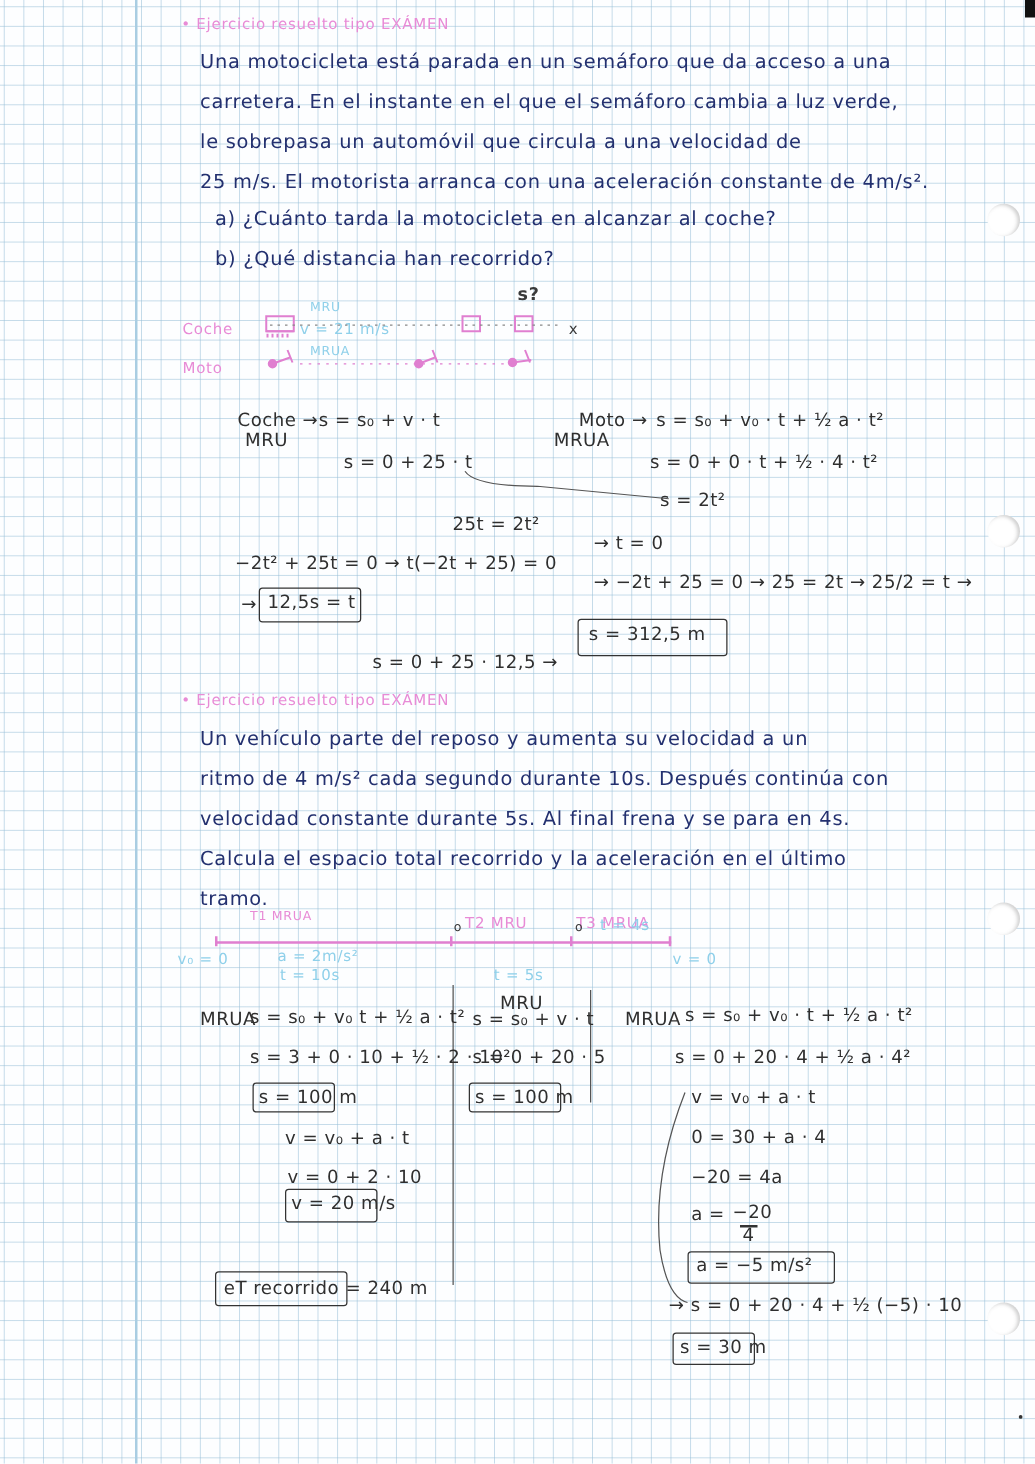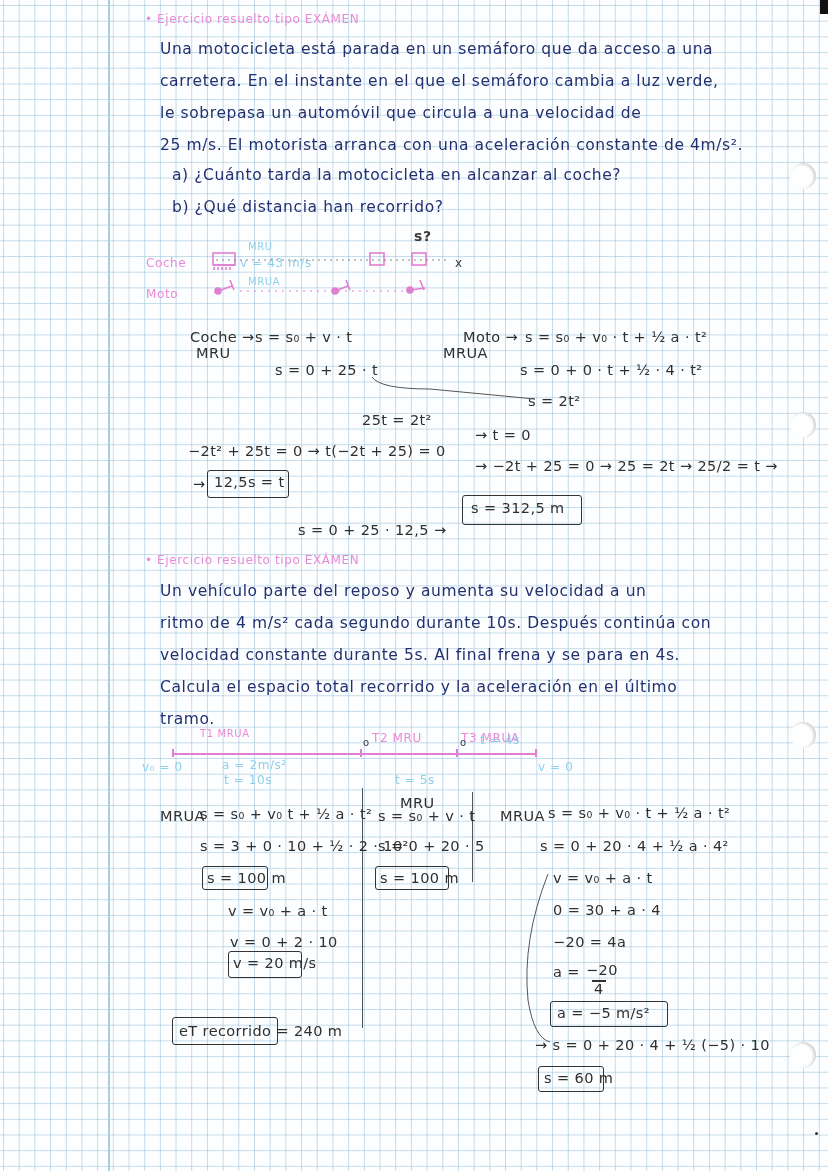--- a/index.html
+++ b/index.html
@@ -48,21 +48,21 @@
 <div class="t" style="left:160px;top:72px">carretera. En el instante en el que el semáforo cambia a luz verde,</div>
 <div class="t" style="left:160px;top:104px">le sobrepasa un automóvil que circula a una velocidad de</div>
 <div class="t" style="left:160px;top:136px">25 m/s. El motorista arranca con una aceleración constante de 4m/s².</div>
 
 <div class="t" style="left:172px;top:166px">a) ¿Cuánto tarda la motocicleta en alcanzar al coche?</div>
 <div class="t" style="left:172px;top:198px">b) ¿Qué distancia han recorrido?</div>
 
 <div class="t pink small" style="left:146px;top:256px">Coche</div>
 <div class="t pink small" style="left:146px;top:287px">Moto</div>
 <div class="t cyan tiny" style="left:248px;top:241px">MRU</div>
-<div class="t cyan small" style="left:240px;top:256px">v = 43 m/s</div>
+<div class="t cyan small" style="left:240px;top:256px">v = 21 m/s</div>
 <div class="t cyan tiny" style="left:248px;top:276px">MRUA</div>
 <div class="t dark" style="left:414px;top:228px;font-weight:bold;font-size:14px">s?</div>
 <div class="t dark small" style="left:455px;top:256px">x</div>
 
 <svg class="icon" style="left:210px;top:250px" width="240" height="50">
   <g stroke="#e07fd0" stroke-width="1.6" fill="none">
     <rect x="3" y="3" width="22" height="12"></rect>
       <line x1="3" y1="15" x2="25" y2="15"></line>
     <path d="M4 17 v3 M8 17 v3 M12 17 v3 M16 17 v3 M20 17 v3"></path>
     <rect x="160" y="3" width="14" height="12"></rect>
@@ -178,14 +178,14 @@
 <div class="box" style="left:550px;top:1001px;width:116px;height:24px">
   <div class="t math" style="left:6px;top:3px">a = −5 m/s²</div>
 </div>
 
 <svg class="icon" style="left:520px;top:870px" width="40" height="180">
   <path d="M28 4 Q2 70 8 130 Q14 168 30 172" stroke="#555" stroke-width="1" fill="none"></path>
 </svg>
 
 <div class="t math" style="left:535px;top:1037px">→ s = 0 + 20 · 4 + ½ (−5) · 10</div>
 <div class="box" style="left:538px;top:1066px;width:64px;height:24px">
-  <div class="t math" style="left:5px;top:3px">s = 60 m</div>
+  <div class="t math" style="left:5px;top:3px">s = 30 m</div>
 </div>
 
 </body></html>

